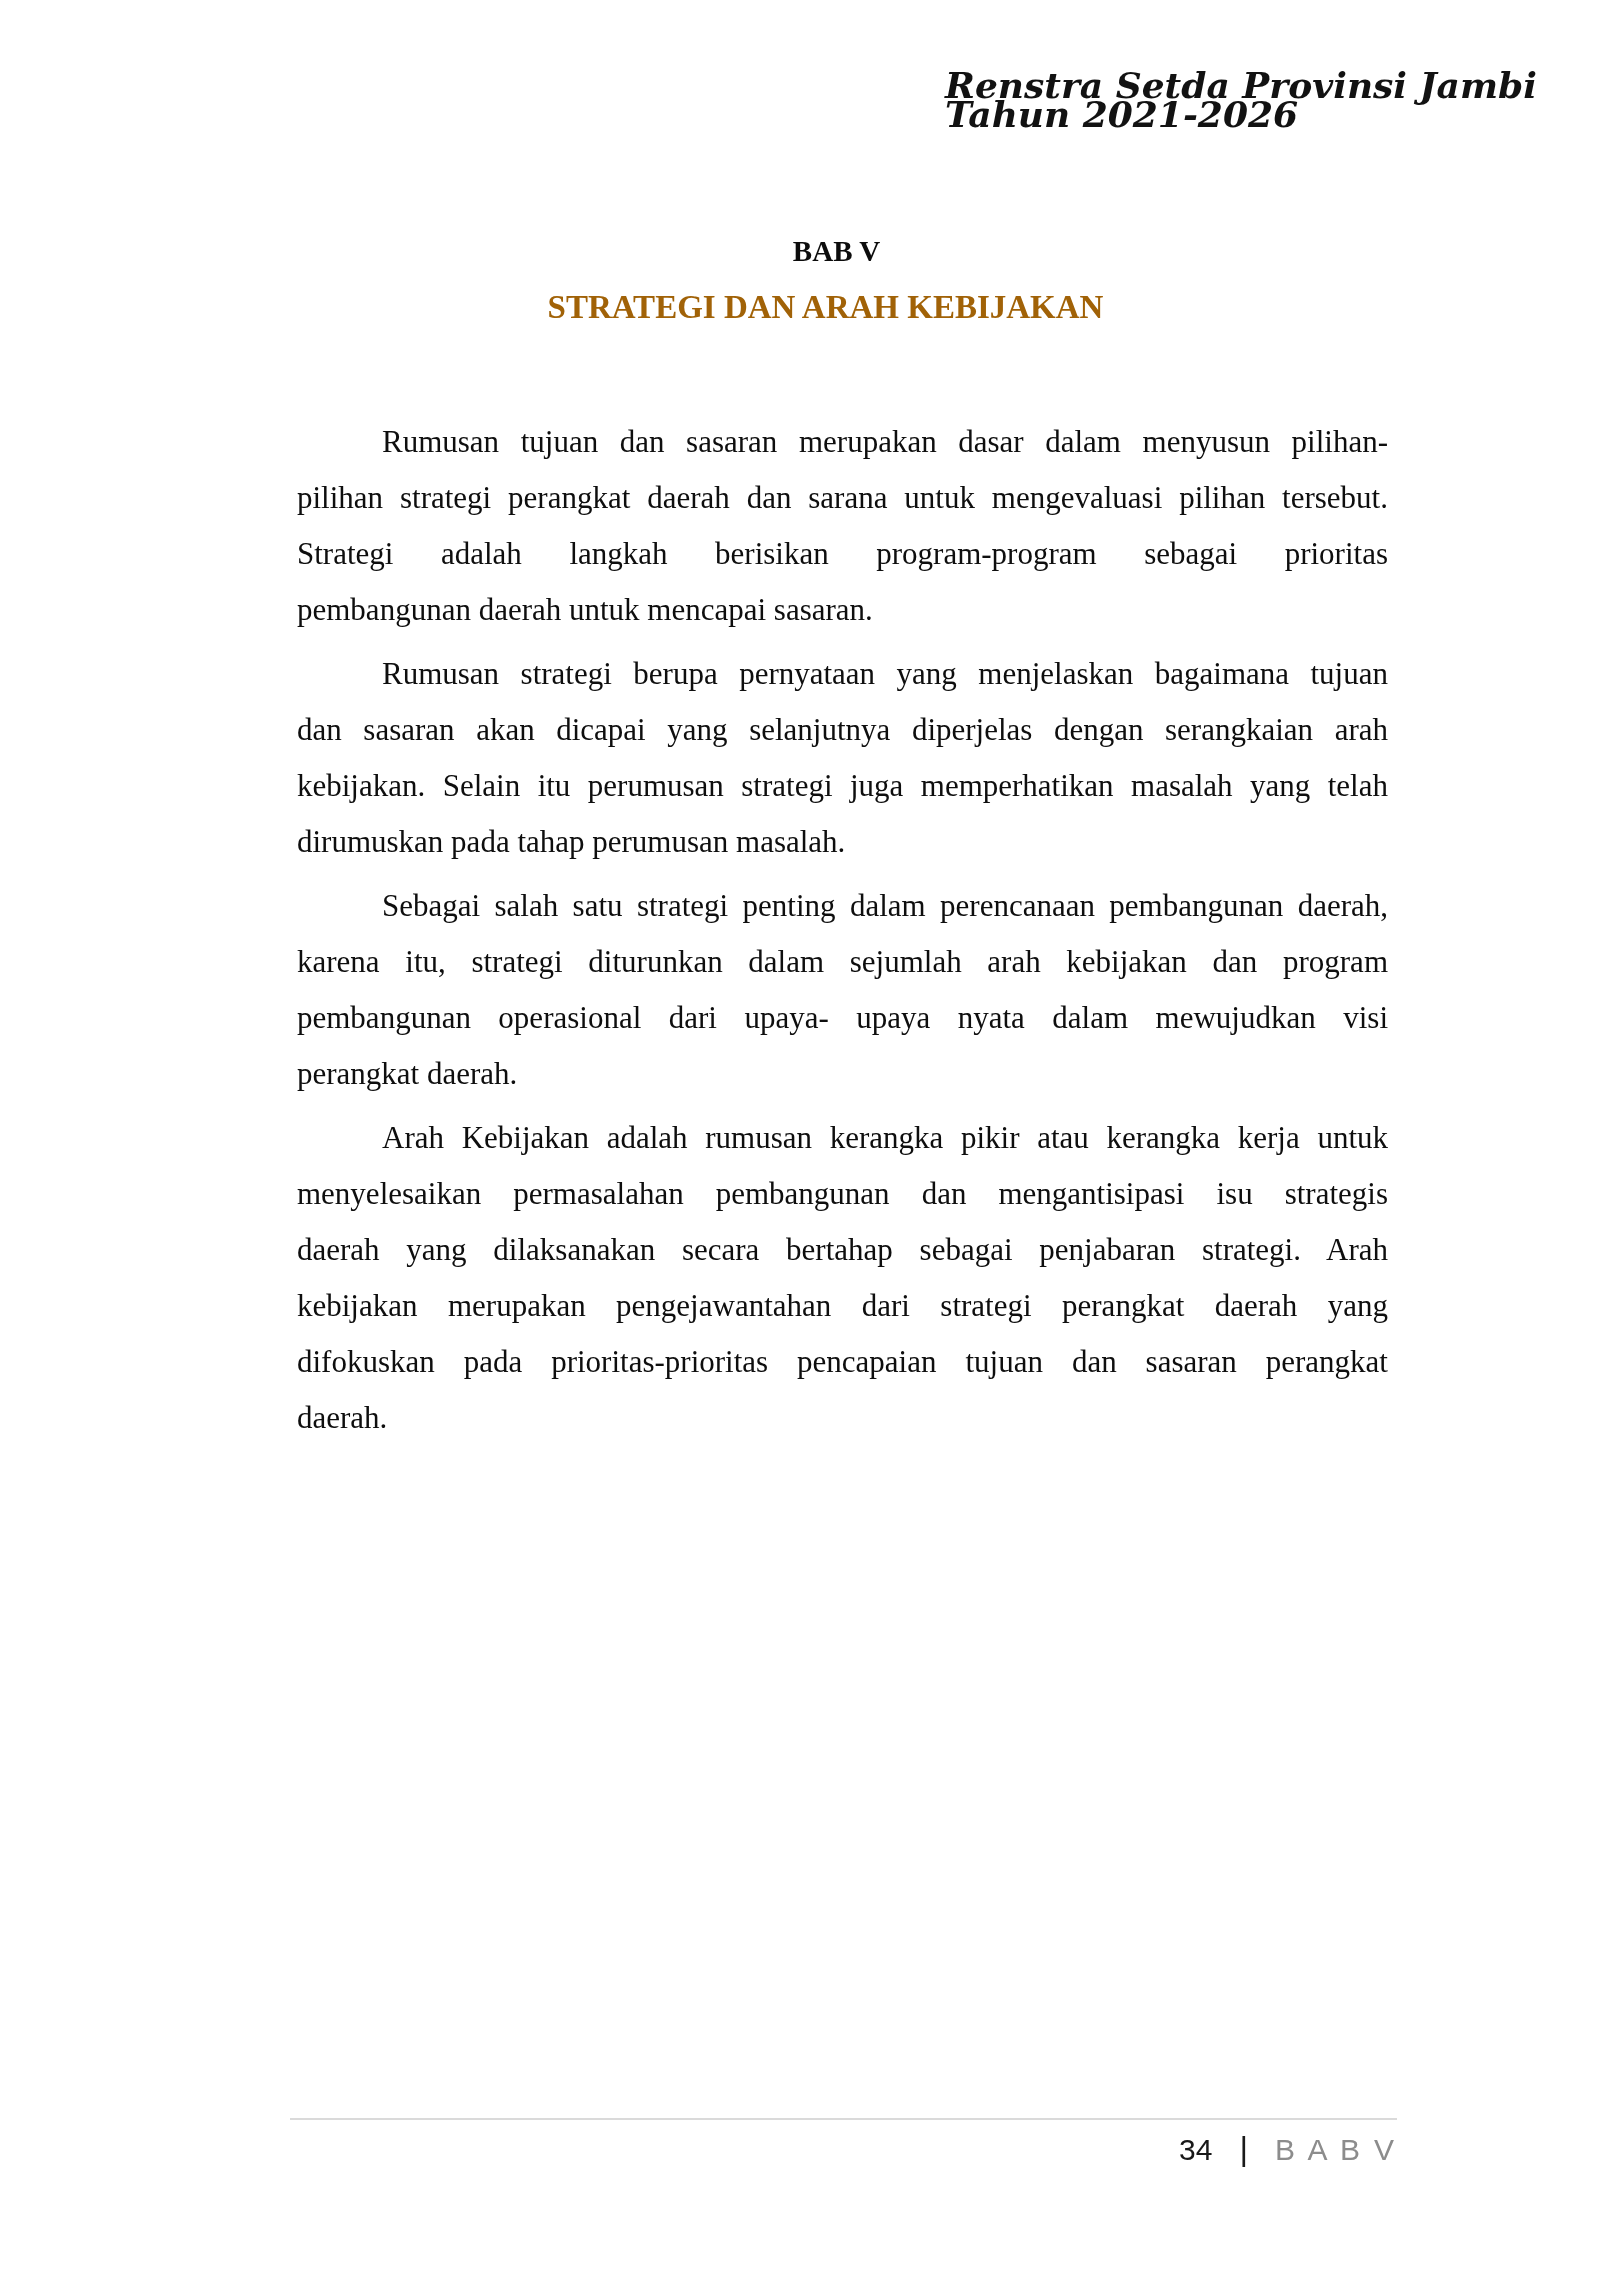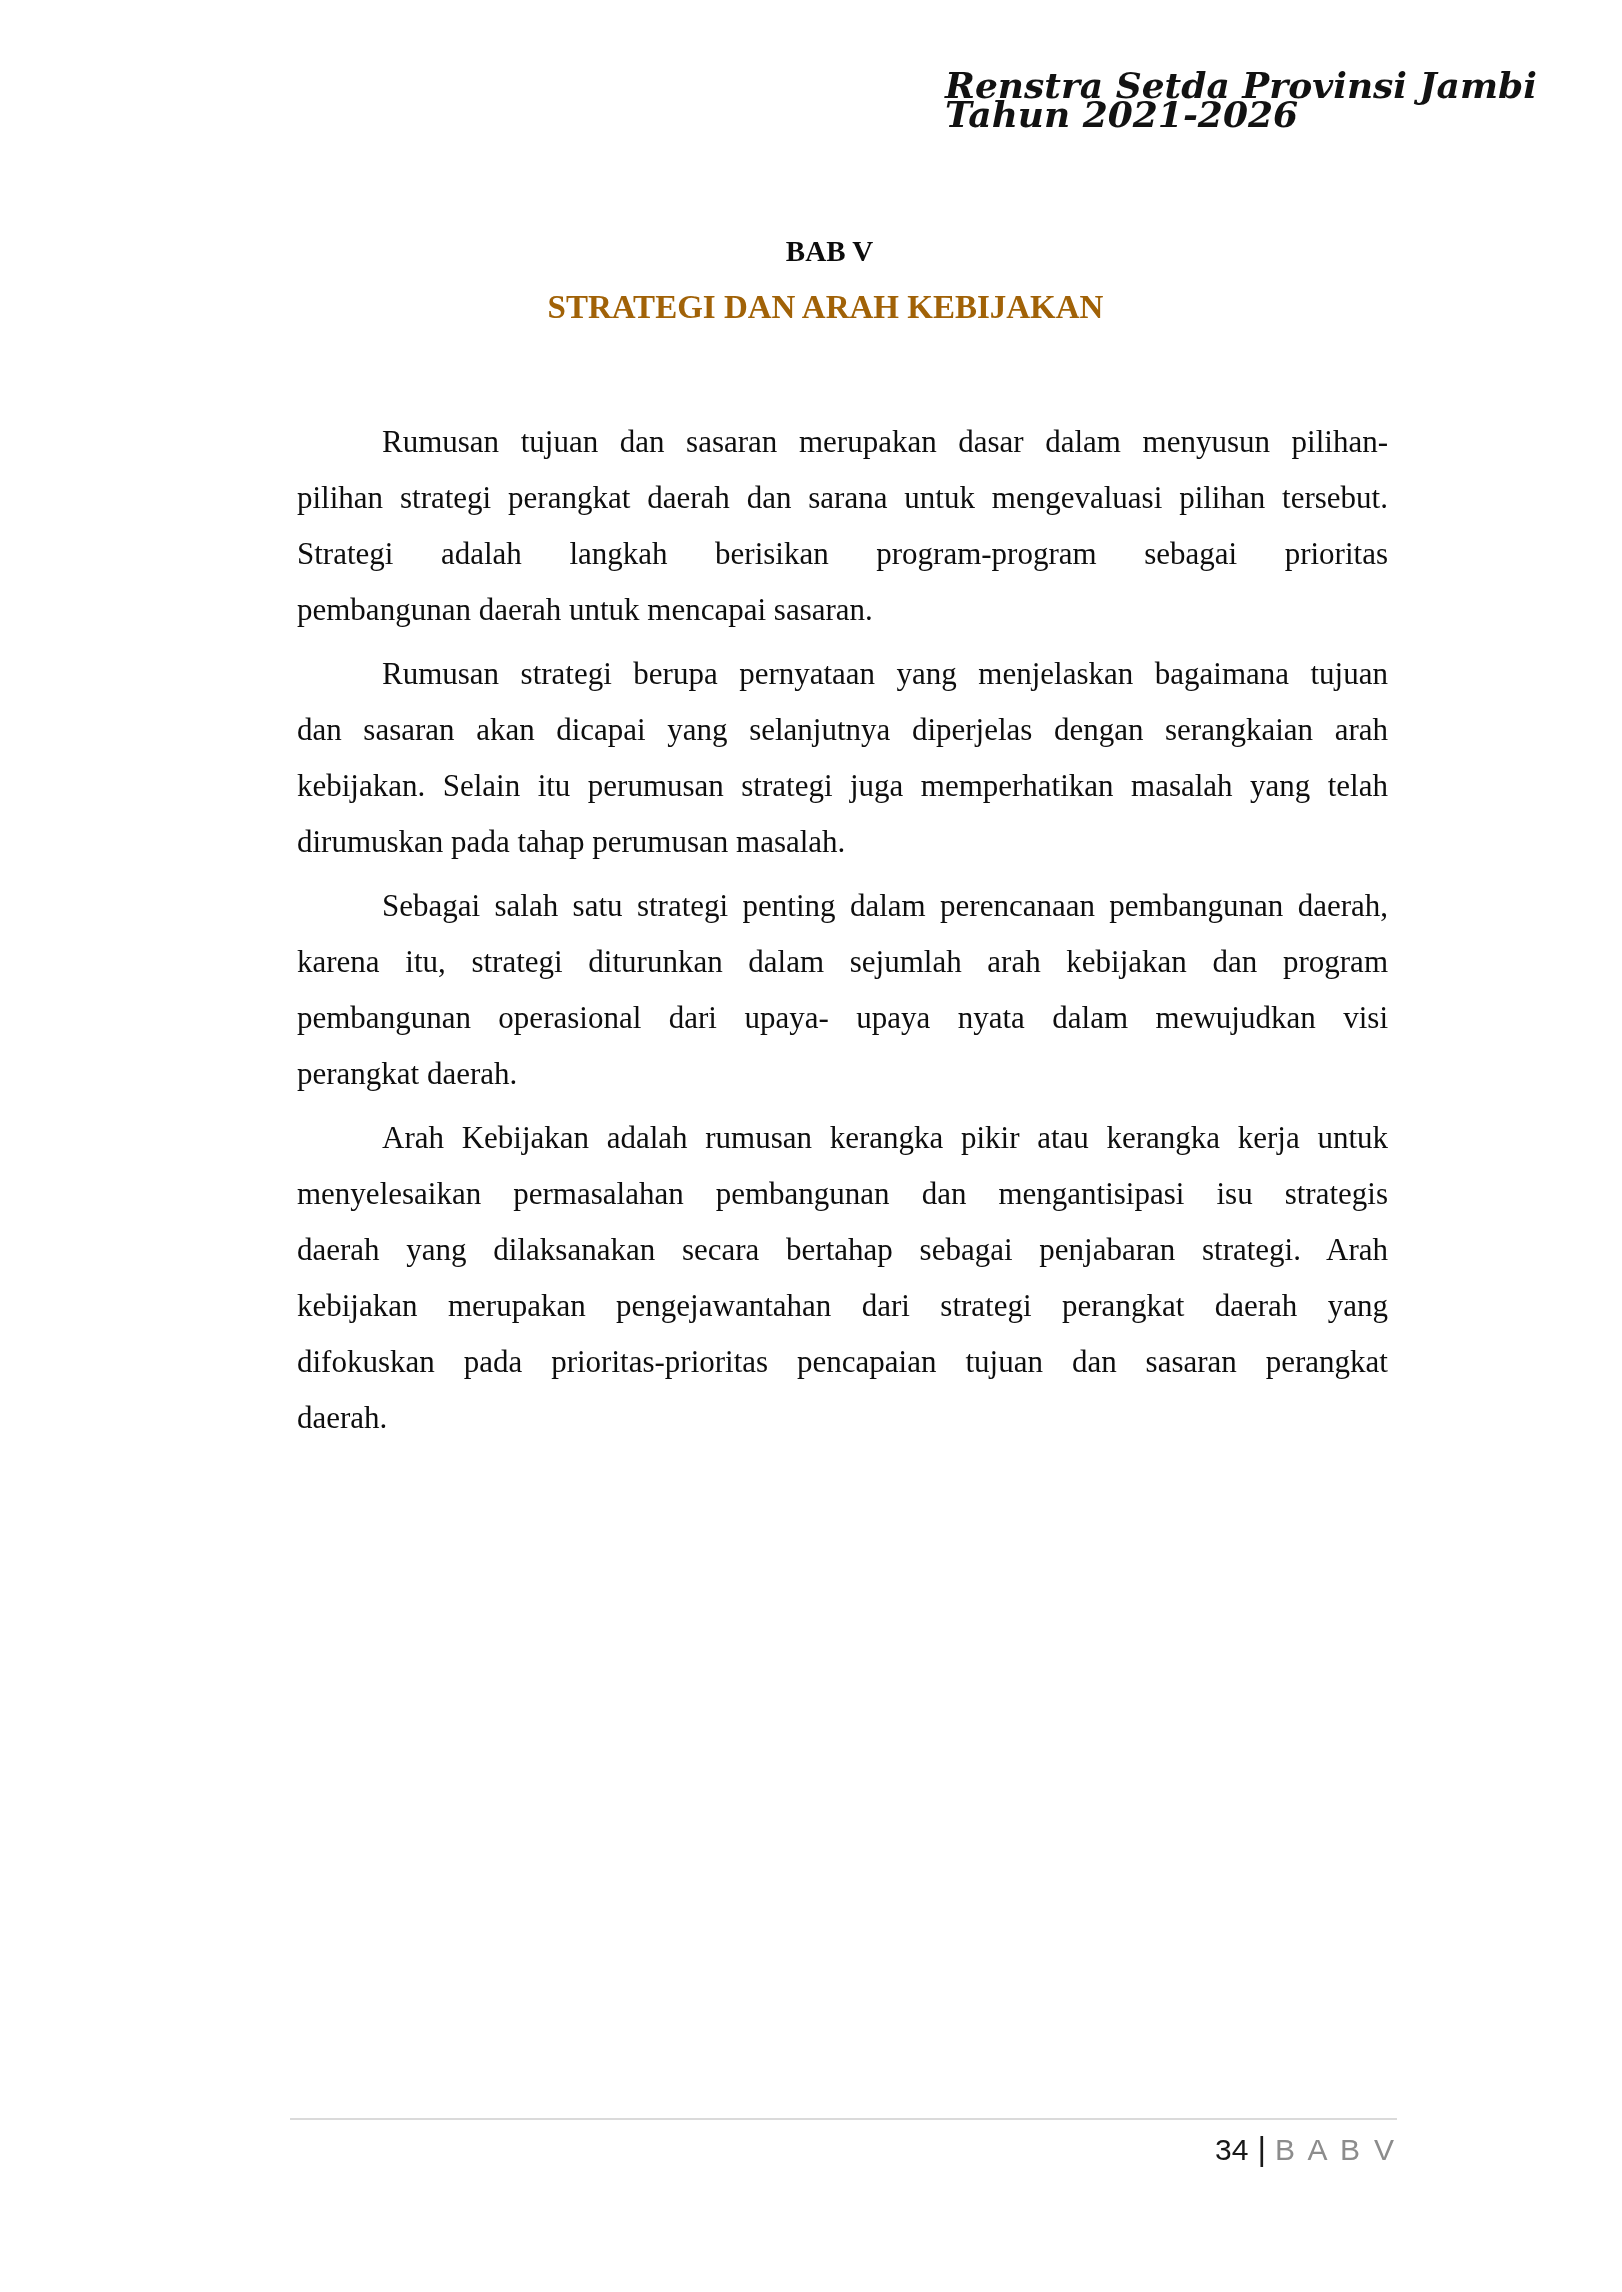--- a/index.html
+++ b/index.html
@@ -21,21 +21,21 @@
     font-style: italic;
     font-weight: bold;
     font-size: 36px;
     line-height: 29px;
     color: #121212;
     white-space: nowrap;
   }
   
   .chapter-label {
     position: absolute;
-    left: 276px;
+    left: 283px;
     top: 236px;
     width: 1107px;
     text-align: center;
     font-weight: bold;
     font-size: 29px;
     line-height: 31px;
     color: #0c0c0c;
   }
   .chapter-title {
     position: absolute;
@@ -76,21 +76,21 @@
     width: 1107px;
     height: 2px;
     background: #dadada;
   }
   .footer-text {
     position: absolute;
     top: 2131px;
     right: 225px;
     display: flex;
     align-items: baseline;
-    gap: 9px;
+    gap: 27px;
     font-family: "Liberation Sans", sans-serif;
     font-size: 30px;
     line-height: 35px;
     color: #181818;
     white-space: nowrap;
   }
   .footer-sep {
     color: #1a1a1a;
     font-weight: 300;
     font-size: 33px;

